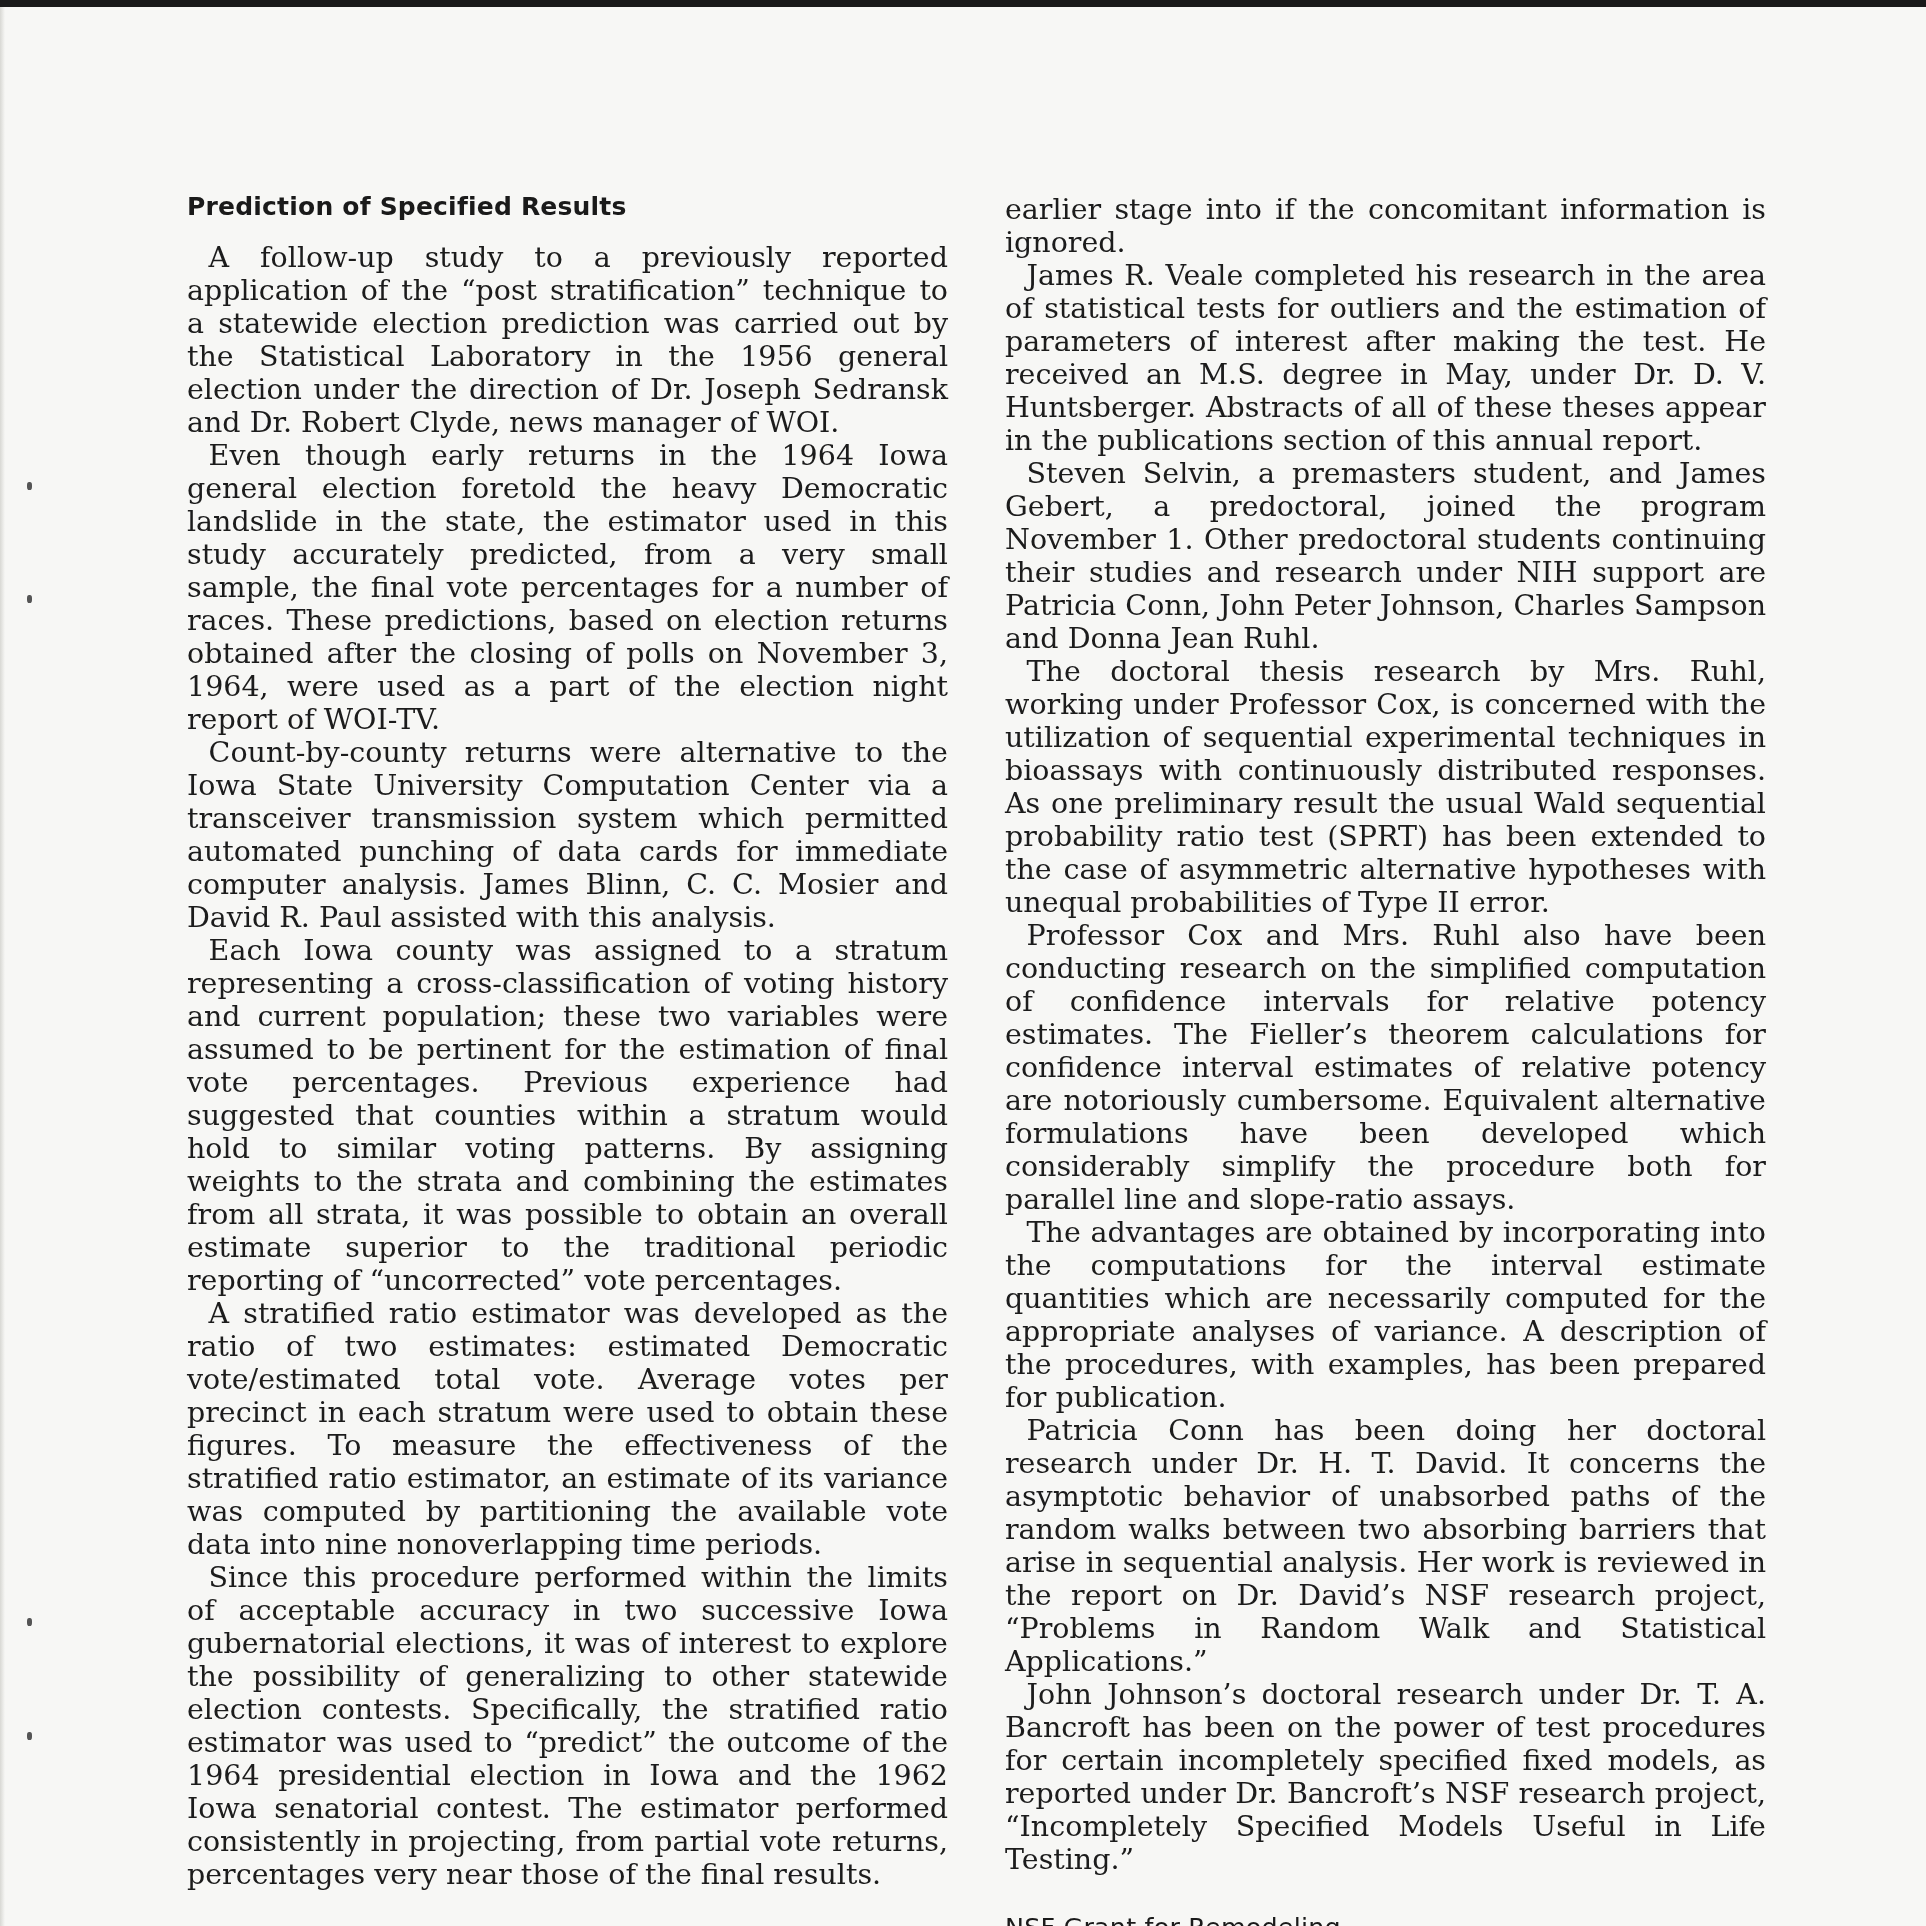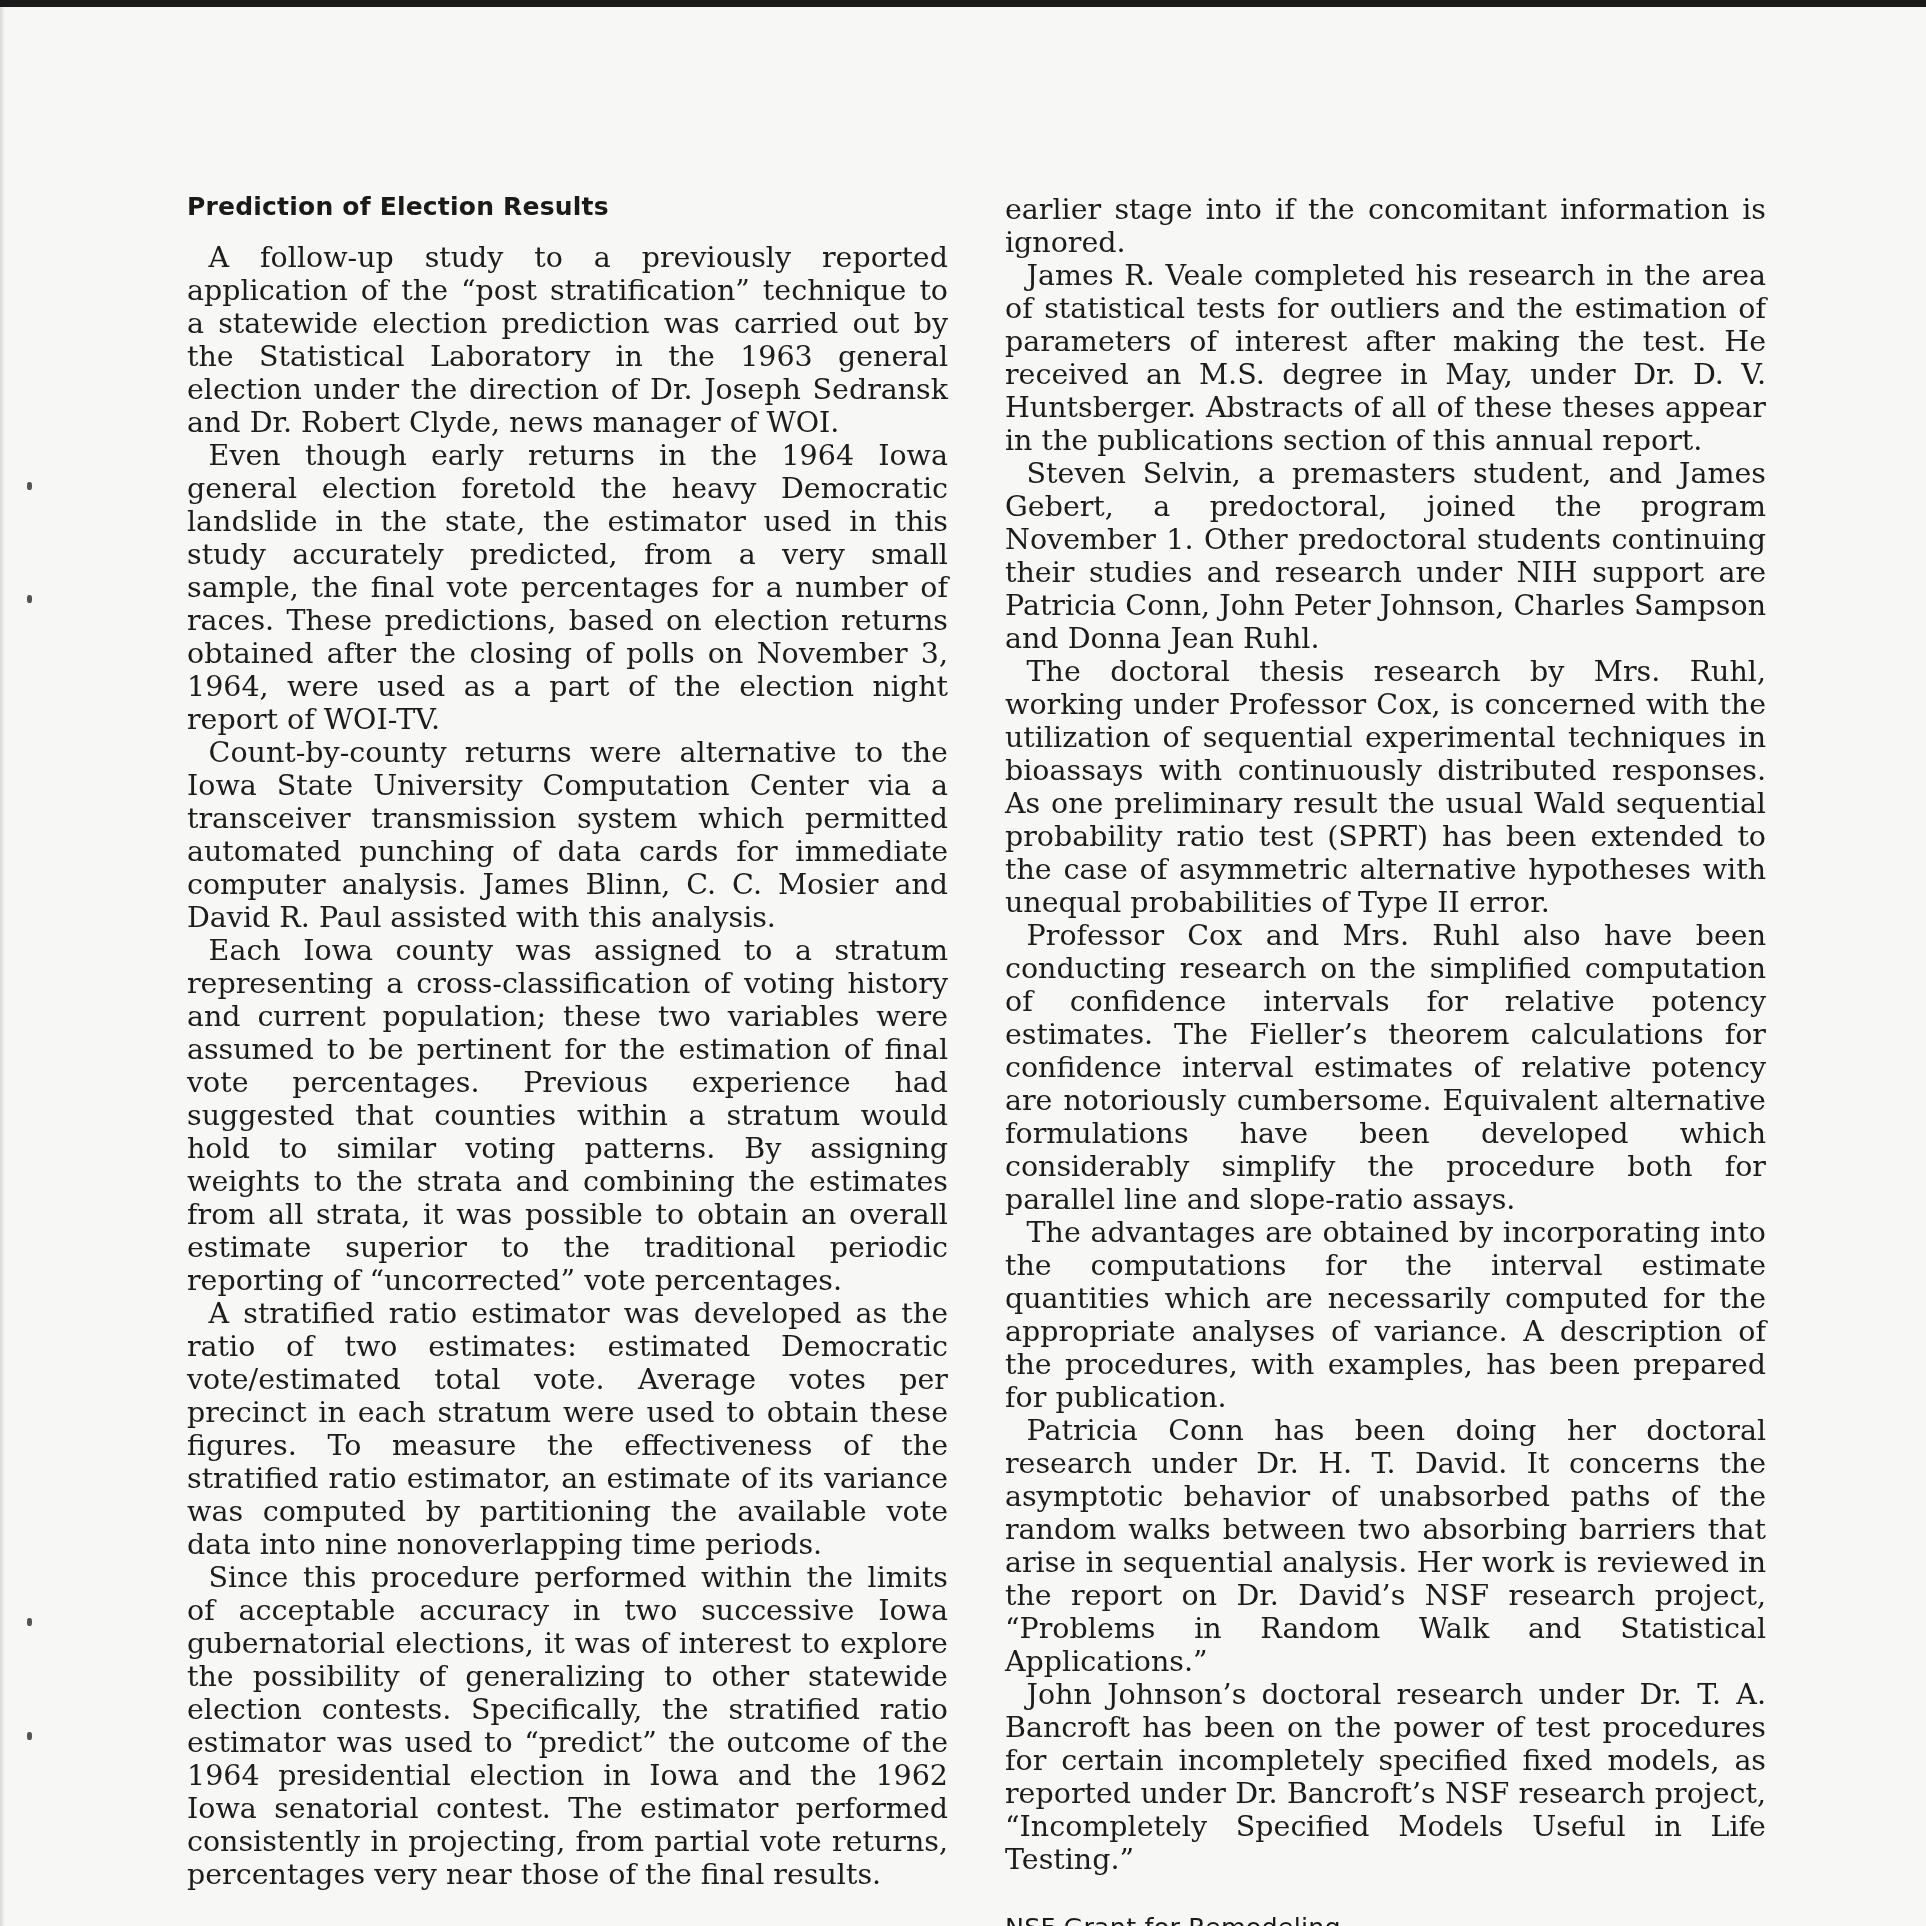--- a/index.html
+++ b/index.html
@@ -70,22 +70,22 @@
 
 <div class="top-band"></div>
 <div class="left-edge"></div>
 <div class="margin-mark" style="top:482px;"></div>
 <div class="margin-mark" style="top:595px;"></div>
 <div class="margin-mark" style="top:1618px;"></div>
 <div class="margin-mark" style="top:1732px;"></div>
 
 <div class="column col-left">
   <section>
-    <h2 class="section-heading first">Prediction of Election Results</h2>
-    <p class="para">A follow-up study to a previously reported application of the “post stratification” technique to a statewide election prediction was carried out by the Statistical Laboratory in the 1963 general election under the direction of Dr. Joseph Sedransk and Dr. Robert Clyde, news manager of WOI.</p>
+    <h2 class="section-heading first">Prediction of Specified Results</h2>
+    <p class="para">A follow-up study to a previously reported application of the “post stratification” technique to a statewide election prediction was carried out by the Statistical Laboratory in the 1956 general election under the direction of Dr. Joseph Sedransk and Dr. Robert Clyde, news manager of WOI.</p>
     <p class="para">Even though early returns in the 1964 Iowa general election foretold the heavy Democratic landslide in the state, the estimator used in this study accurately predicted, from a very small sample, the final vote percentages for a number of races. These predictions, based on election returns obtained after the closing of polls on November 3, 1964, were used as a part of the election night report of WOI-TV.</p>
     <p class="para">Count-by-county returns were alternative to the Iowa State University Computation Center via a transceiver transmission system which permitted automated punching of data cards for immediate computer analysis. James Blinn, C. C. Mosier and David R. Paul assisted with this analysis.</p>
     <p class="para">Each Iowa county was assigned to a stratum representing a cross-classification of voting history and current population; these two variables were assumed to be pertinent for the estimation of final vote percentages. Previous experience had suggested that counties within a stratum would hold to similar voting patterns. By assigning weights to the strata and combining the estimates from all strata, it was possible to obtain an overall estimate superior to the traditional periodic reporting of “uncorrected” vote percentages.</p>
     <p class="para">A stratified ratio estimator was developed as the ratio of two estimates: estimated Democratic vote/estimated total vote. Average votes per precinct in each stratum were used to obtain these figures. To measure the effectiveness of the stratified ratio estimator, an estimate of its variance was computed by partitioning the available vote data into nine nonoverlapping time periods.</p>
     <p class="para">Since this procedure performed within the limits of acceptable accuracy in two successive Iowa gubernatorial elections, it was of interest to explore the possibility of generalizing to other statewide election contests. Specifically, the stratified ratio estimator was used to “predict” the outcome of the 1964 presidential election in Iowa and the 1962 Iowa senatorial contest. The estimator performed consistently in projecting, from partial vote returns, percentages very near those of the final results.</p>
   </section>
   <div class="section-gap"></div>
 
 </div>
 

